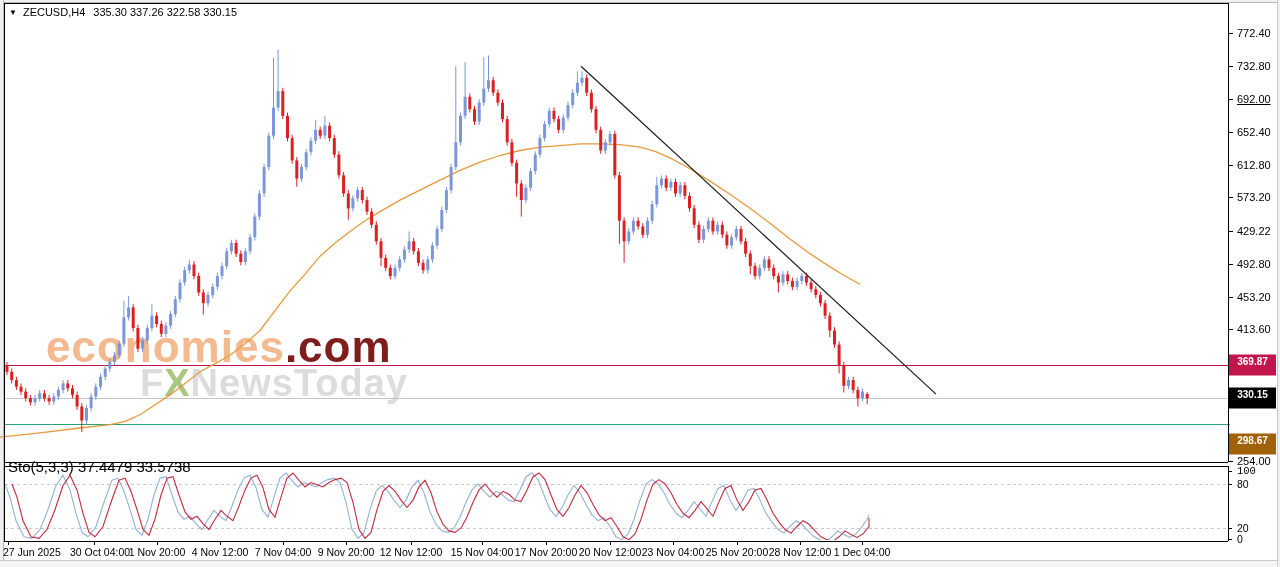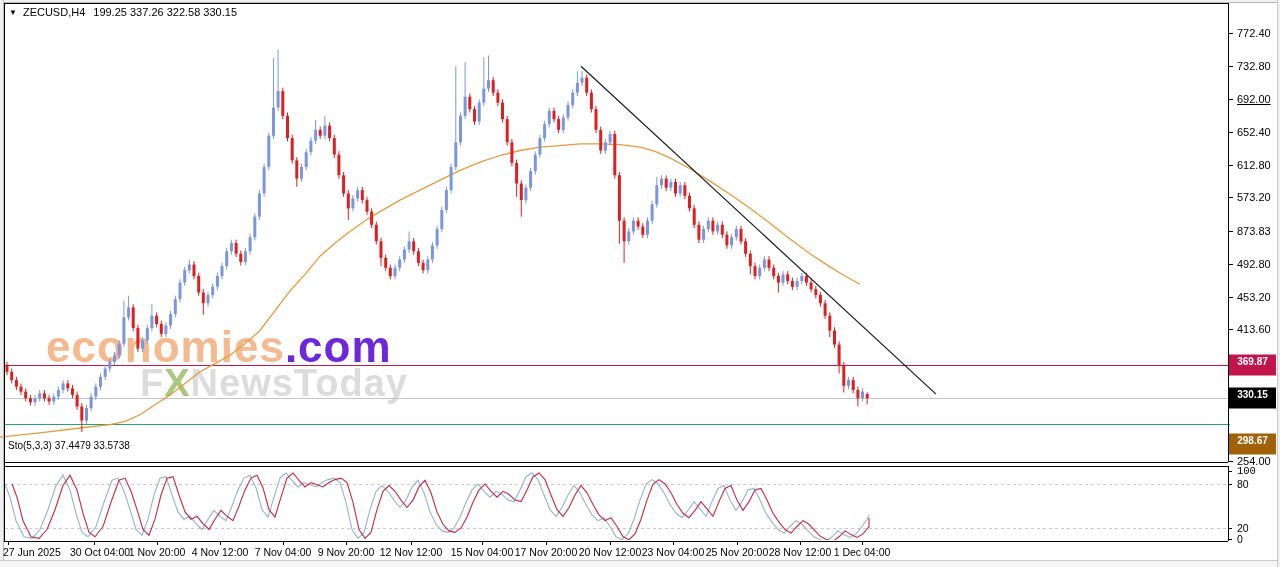--- a/index.html
+++ b/index.html
@@ -11,31 +11,31 @@
   }
   
   .win-edge-left{position:absolute;left:0;top:0;width:3px;height:567px;background:#f0f0f0;border-right:1px solid #b9b9b9;}
   .win-edge-top{position:absolute;left:0;top:0;width:1280px;height:2px;background:#f0f0f0;border-bottom:1px solid #b9b9b9;}
   .win-edge-bottom{position:absolute;left:0;top:560px;width:1280px;height:7px;background:#f6f6f6;border-top:1px solid #c9c9c9;}
   .win-edge-right{position:absolute;left:1277px;top:0;width:3px;height:567px;background:#f0f0f0;border-left:1px solid #c9c9c9;}
 
   .watermark{position:absolute;z-index:1;pointer-events:none;white-space:nowrap;}
   .wm-line1{left:46px;top:322px;font-size:44px;font-weight:bold;letter-spacing:1px;}
   .wm-main{color:#f4b98e;}
-  .wm-suffix{color:#6d28d9;}
+  .wm-suffix{color:#7f1d1d;}
   .wm-line2{left:140px;top:362px;font-size:38px;font-weight:bold;color:#dcdcdc;letter-spacing:1px;}
   .wm-x{color:#a9c77e;}
 
   #chart-svg{position:absolute;left:0;top:0;z-index:2;}
 
   .overlay{position:absolute;z-index:3;}
   .title-bar{left:9px;top:6px;font-size:11px;color:#000;white-space:nowrap;}
   .title-bar .tri{font-size:8px;vertical-align:1px;margin-right:6px;}
   .title-bar .sym{margin-right:8px;margin-top:33px;}
-  .sto-label{left:8px;top:440px;font-size:10px;color:#000;white-space:nowrap;}
+  .sto-label{left:8px;top:458px;font-size:15px;color:#000;white-space:nowrap;}
 
   .y-label{position:absolute;left:1237px;transform:translateY(-50%);font-size:11px;color:#000;white-space:nowrap;z-index:3;}
   .badge{position:absolute;left:1229px;width:47px;height:21px;transform:translateY(-50%);
          color:#fff;font-size:10px;font-weight:bold;text-align:center;line-height:14px;z-index:4;}
   .sto-tick-label{position:absolute;left:1237px;transform:translateY(-50%);font-size:10.5px;color:#000;z-index:3;}
   .date-label{position:absolute;top:546px;font-size:10.5px;color:#000;white-space:nowrap;z-index:3;}
 </style>
 </head>
 <body>
 
@@ -464,33 +464,33 @@
     <line x1="482" y1="541" x2="482" y2="545" stroke="#000000" shape-rendering="crispEdges"></line>
     <line x1="546" y1="541" x2="546" y2="545" stroke="#000000" shape-rendering="crispEdges"></line>
     <line x1="610" y1="541" x2="610" y2="545" stroke="#000000" shape-rendering="crispEdges"></line>
     <line x1="673" y1="541" x2="673" y2="545" stroke="#000000" shape-rendering="crispEdges"></line>
     <line x1="737" y1="541" x2="737" y2="545" stroke="#000000" shape-rendering="crispEdges"></line>
     <line x1="800" y1="541" x2="800" y2="545" stroke="#000000" shape-rendering="crispEdges"></line>
     <line x1="862" y1="541" x2="862" y2="545" stroke="#000000" shape-rendering="crispEdges"></line>
   </svg>
 
 <div class="overlay title-bar">
-  <span class="tri">▼</span><span class="sym">ZECUSD,H4</span><span>199.25 337.26 322.58 330.15</span>
+  <span class="tri">▼</span><span class="sym">ZECUSD,H4</span><span>335.30 337.26 322.58 330.15</span>
 </div>
 
 <div class="overlay sto-label">Sto(5,3,3) 37.4479 33.5738</div>
 
 <div id="labels-root">
     <div class="y-label" style="top: 33px;">772.40</div>
     <div class="y-label" style="top: 66px;">732.80</div>
     <div class="y-label" style="top: 99px; text-decoration: underline;">692.00</div>
     <div class="y-label" style="top: 132px;">652.40</div>
     <div class="y-label" style="top: 165px;">612.80</div>
     <div class="y-label" style="top: 197px;">573.20</div>
-    <div class="y-label" style="top: 231px;">873.83</div>
+    <div class="y-label" style="top: 231px;">429.22</div>
     <div class="y-label" style="top: 264px;">492.80</div>
     <div class="y-label" style="top: 297px;">453.20</div>
     <div class="y-label" style="top: 329px;">413.60</div>
     <div class="y-label" style="top: 461px;">254.00</div>
     <div class="badge" style="top: 365px; background: rgb(194, 21, 76);">369.87</div>
     <div class="badge" style="top: 398px; background: rgb(0, 0, 0);">330.15</div>
     <div class="badge" style="top: 444px; background: #a16207;">298.67</div>
     <div class="sto-tick-label" style="top: 471px; font-family: Liberation Mono, monospace;">100</div>
     <div class="sto-tick-label" style="top: 484px;">80</div>
     <div class="sto-tick-label" style="top: 528px;">20</div>

